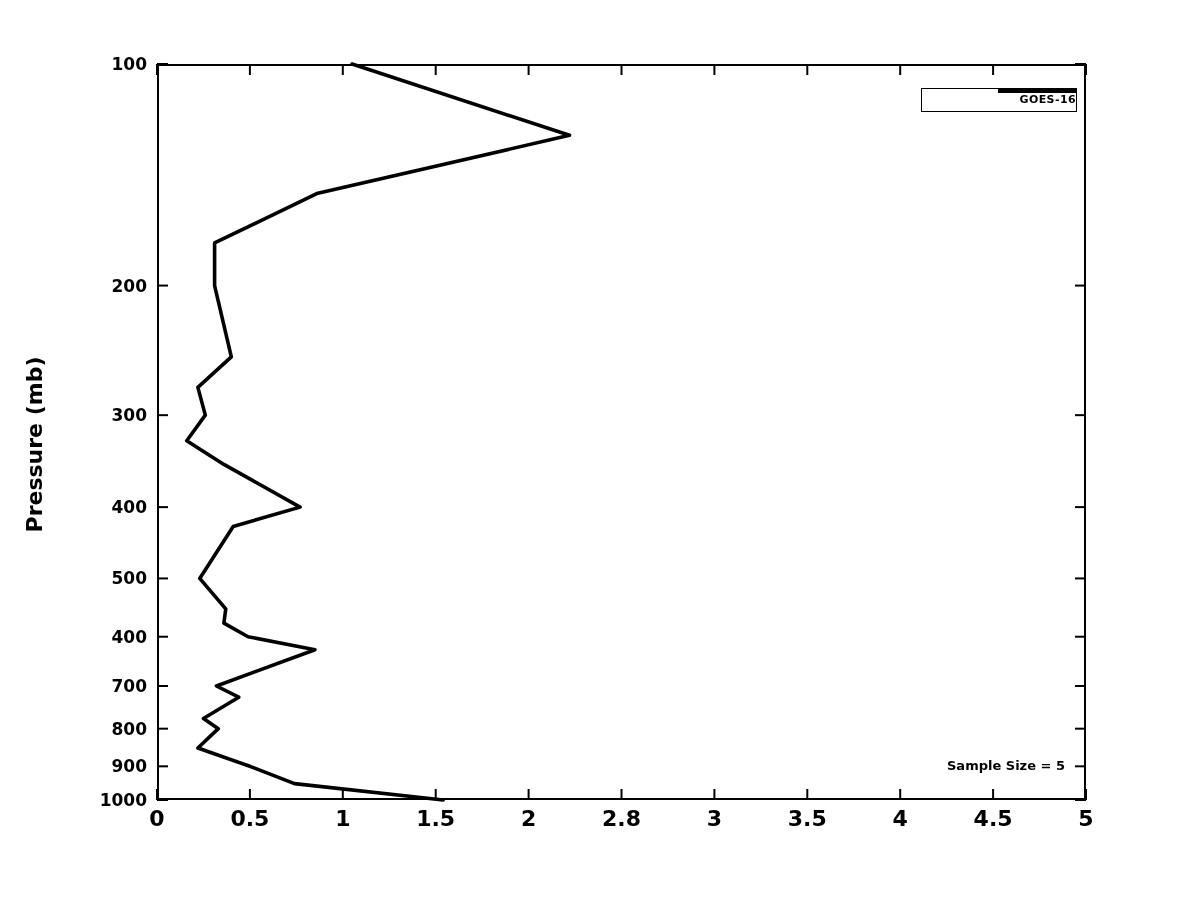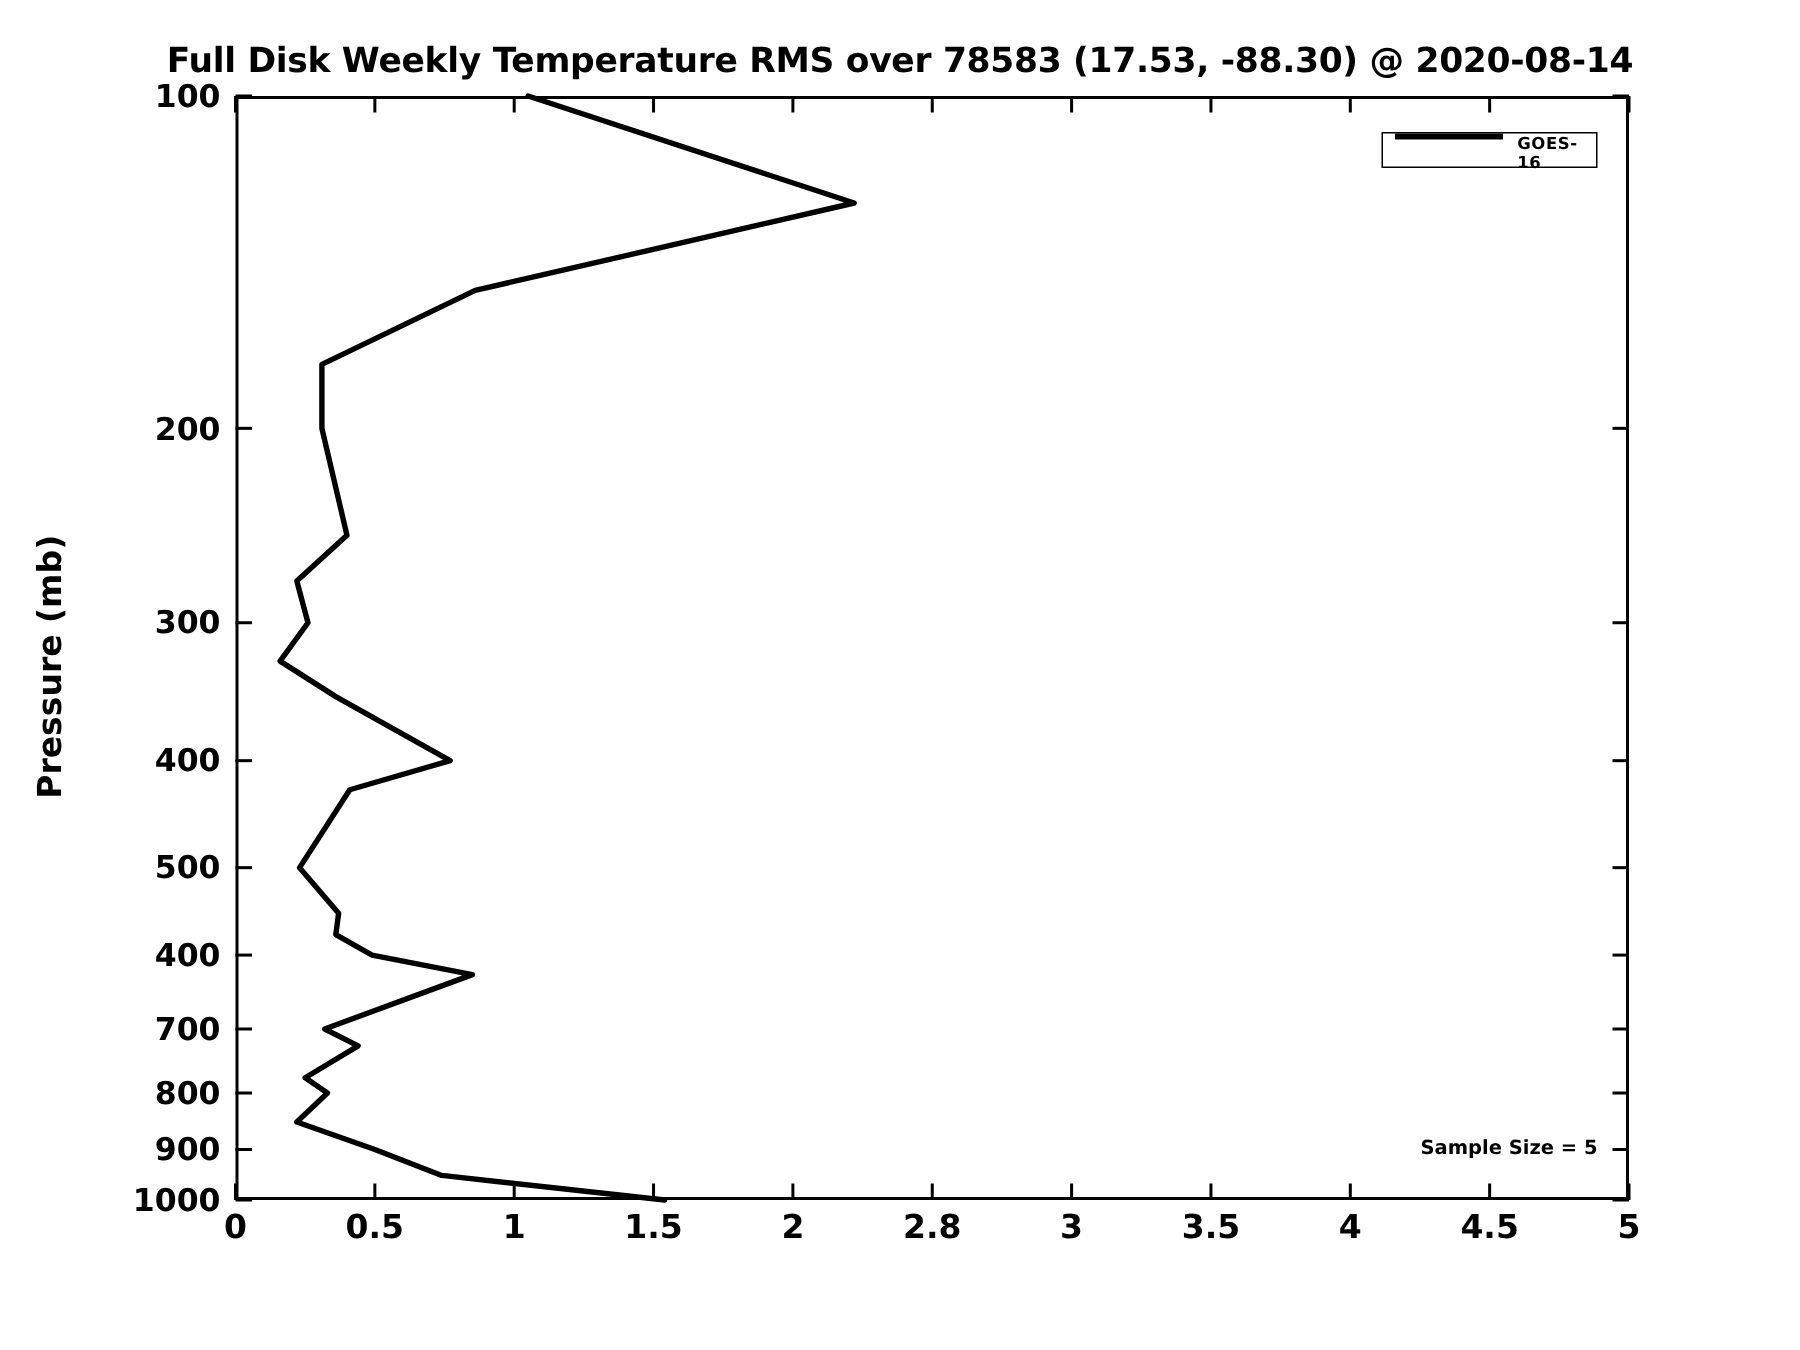--- a/index.html
+++ b/index.html
@@ -10,61 +10,60 @@
     font-size:23px;font-weight:bold;color:#000;letter-spacing:-0.2px;
     font-family:"DejaVu Sans",sans-serif;white-space:nowrap;
   }
   #plot-area{
     position:absolute;left:157px;top:64px;width:929px;height:736px;
     border:2px solid #000;box-sizing:border-box;background:transparent;
   }
   #svg-layer{position:absolute;left:0;top:0;width:1200px;height:900px;}
   .ytick-label{
     position:absolute;right:0;text-align:right;width:110px;
-    font-size:21px;font-weight:bold;color:#000;
+    font-size:17px;font-weight:bold;color:#000;
     transform:translateY(-50%);font-family:"DejaVu Sans",sans-serif;
   }
   .xtick-label{
     position:absolute;top:806px;text-align:center;width:90px;
     font-size:22px;font-weight:bold;color:#000;
     transform:translateX(-50%);font-family:"DejaVu Sans",sans-serif;
   }
   #ylabel{
     position:absolute;left:-66px;top:432px;width:200px;text-align:center;
     font-size:22px;font-weight:bold;color:#000;
     transform:rotate(-90deg);transform-origin:center center;
     font-family:"DejaVu Sans",sans-serif;
   }
   #xlabel{
     position:absolute;left:157px;top:838px;width:929px;text-align:center;
     font-size:23px;font-weight:bold;color:#000;
     font-family:"DejaVu Sans",sans-serif;
   }
   #legend-box{
-    position:absolute;left:921px;top:88px;width:144px;height:24px;
+    position:absolute;left:921px;top:88px;width:156px;height:24px;
     border:1.5px solid #000;background:#fff;box-sizing:border-box;
-    display:flex;align-items:flex-start;
+    display:flex;align-items:flex-end;flex-direction:column;
   }
   #legend-swatch{width:78px;height:4px;background:#000;margin-left:8px;}
   #legend-label{
     font-size:11px;font-weight:bold;color:#000;margin-left:9px;
     letter-spacing:0.4px;font-family:"DejaVu Sans",sans-serif;
   }
   #sample-size{
     position:absolute;left:947px;top:758px;
     font-size:13px;font-weight:bold;color:#000;white-space:nowrap;
     font-family:"DejaVu Sans",sans-serif;
   }
 </style>
 </head>
 <body>
 
 <div id="root">
 
-  <div id="chart-title">Full Disk Weekly Temperature RMS over 78583 (17.53, -88.30) @ 2020-08-14</div>
 
   <div id="ylabel">Pressure (mb)</div>
 
   <div id="plot-area"></div>
 
   <svg id="svg-layer" width="1200" height="900" viewBox="0 0 1200 900" xmlns="http://www.w3.org/2000/svg">
     <g id="ticks-group">
         <line x1="157" y1="64" x2="168" y2="64" stroke="#000" stroke-width="2"></line>
         <line x1="1086" y1="64" x2="1075" y2="64" stroke="#000" stroke-width="2"></line>
         <line x1="157" y1="285.5580768086902" x2="168" y2="285.5580768086902" stroke="#000" stroke-width="2"></line>

